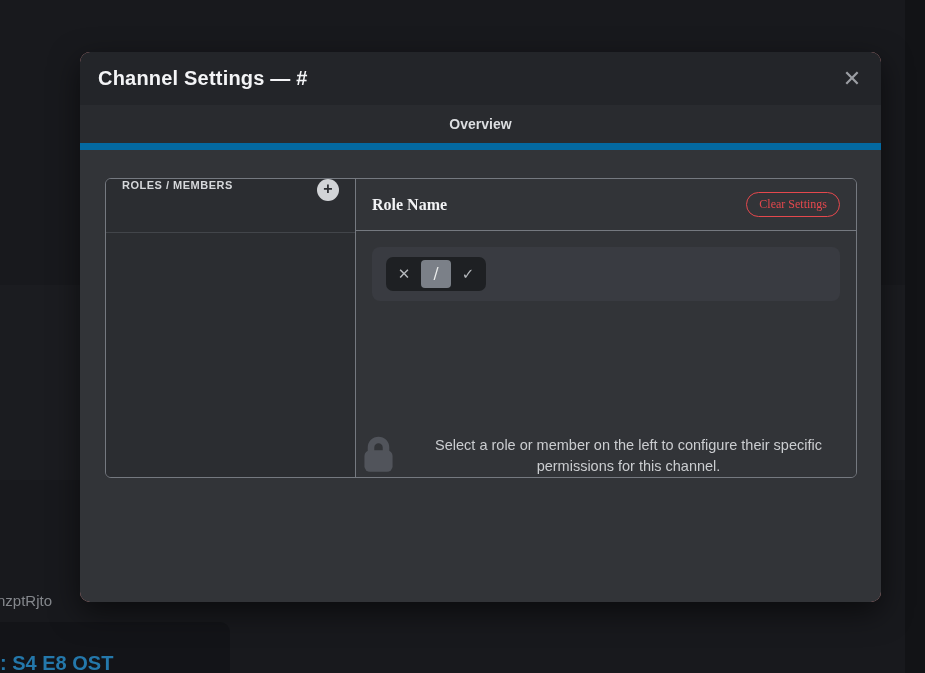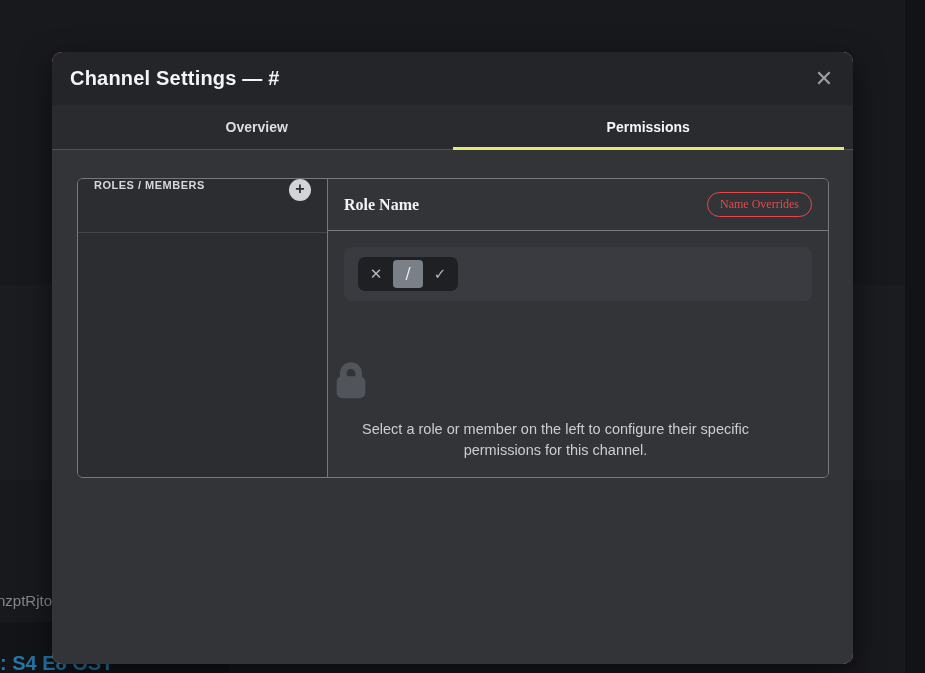--- a/index.html
+++ b/index.html
@@ -13,39 +13,39 @@
 
   
   .bg-strip-right { position: absolute; top: 0; left: 905px; width: 20px; height: 673px; background: #121316; }
   .bg-band { position: absolute; left: 0; top: 285px; width: 905px; height: 195px; background: rgba(255,255,255,0.015); }
   .bg-partial-text { position: absolute; left: -3px; top: 592px; font-size: 15px; color: #84878c; }
   .bg-thumb { position: absolute; left: 0; top: 622px; width: 230px; height: 51px; background: #131418; border-top-right-radius: 10px; }
   .bg-link { position: absolute; left: 0; top: 652px; font-size: 20px; font-weight: 700; color: #2478ab; }
 
   
   .modal {
-    position: absolute; left: 52px; top: 52px; width: 801px; height: 612px;
+    position: absolute; left: 80px; top: 52px; width: 801px; height: 550px;
     background: #fca5a5; border-radius: 10px; overflow: hidden;
     box-shadow: 0 10px 30px rgba(0,0,0,0.55);
   }
   .modal-header {
     height: 53px; background: #232529;
     display: flex; align-items: center; padding: 0 18px; position: relative;
   }
   .modal-title { font-size: 20px; font-weight: 700; color: #f3f4f6; letter-spacing: .2px; }
   .close-btn {
     position: absolute; right: 14px; top: 50%; transform: translateY(-50%);
     width: 30px; height: 30px; display: flex; align-items: center; justify-content: center;
     font-size: 22px; color: #9b9ea3; cursor: pointer; background: none; border: none;
     font-family: "DejaVu Sans", sans-serif;
   }
 
   .tab-row {
     height: 45px; background: #292b2f; display: flex; padding: 0 9px;
-    border-bottom: 1px solid #0369a1;
+    border-bottom: 7px solid #0369a1;
   }
   .tab {
     flex: 1; display: flex; align-items: center; justify-content: center;
     font-size: 14px; font-weight: 600; color: #dcdee1; position: relative; cursor: pointer;
   }
   .tab.active { color: #f5f6f7; }
   .tab.active::after {
     content: ""; position: absolute; left: 0; right: 0; bottom: -1px; height: 3px;
     background: #e4e86f;
   }
@@ -90,21 +90,21 @@
   .toggle-group {
     background: #1e2023; border-radius: 7px; padding: 3px; display: flex; gap: 2px;
   }
   .toggle-btn {
     width: 30px; height: 28px; border: none; background: transparent; color: #b5b8bc;
     font-size: 15px; border-radius: 4px; display: flex; align-items: center; justify-content: center;
     cursor: pointer; font-family: "DejaVu Sans", sans-serif;
   }
   .toggle-btn.selected { background: #7b8088; color: #eceded; }
 
-  .empty-state { flex: 1; display: flex; flex-direction: column; align-items: flex-start; padding-top: 40px; }
+  .empty-state { flex: 1; display: flex; align-items: flex-end; padding-top: 40px; }
   .lock-icon { width: 46px; height: 46px; }
   .empty-msg {
     margin-top: 16px; max-width: 455px; text-align: center;
     font-size: 14.5px; line-height: 21px; color: #cbcdd0;
   }
 </style>
 </head>
 <body>
 
 <div class="bg-strip-right"></div>
@@ -115,38 +115,37 @@
 
 <div class="modal">
 
   <div class="modal-header">
     <div class="modal-title">Channel Settings — #</div>
     <button class="close-btn">✕</button>
   </div>
 
   <div class="tab-row">
     <div class="tab">Overview</div>
-    <div class="tab active">Permissions</div>
   </div>
 
   <div class="content">
     <div class="panels">
 
       <div class="left-panel">
         <div class="left-panel-header">
           <span class="roles-label">ROLES / MEMBERS</span>
           <button class="add-role-btn">+</button>
         </div>
         <div class="left-panel-body"></div>
       </div>
 
       <div class="right-panel">
         <div class="right-panel-header">
           <span class="role-name">Role Name</span>
-          <button class="clear-overrides-btn">Name Overrides</button>
+          <button class="clear-overrides-btn">Clear Settings</button>
         </div>
 
         <div class="perm-card">
           <div class="toggle-group">
             <button class="toggle-btn">✕</button>
             <button class="toggle-btn selected">/</button>
             <button class="toggle-btn">✓</button>
           </div>
         </div>
 

